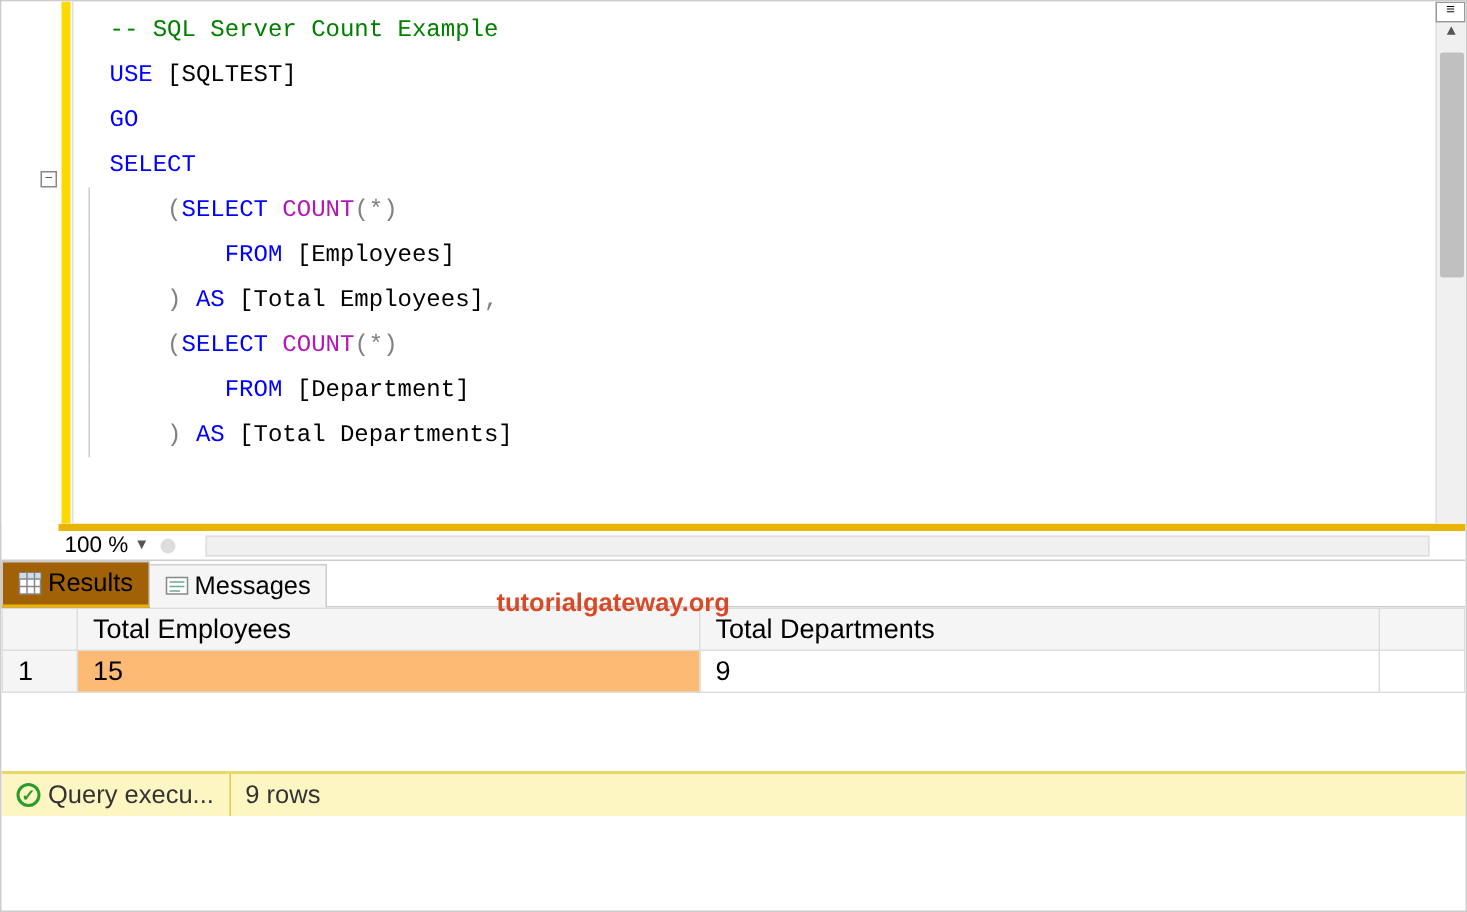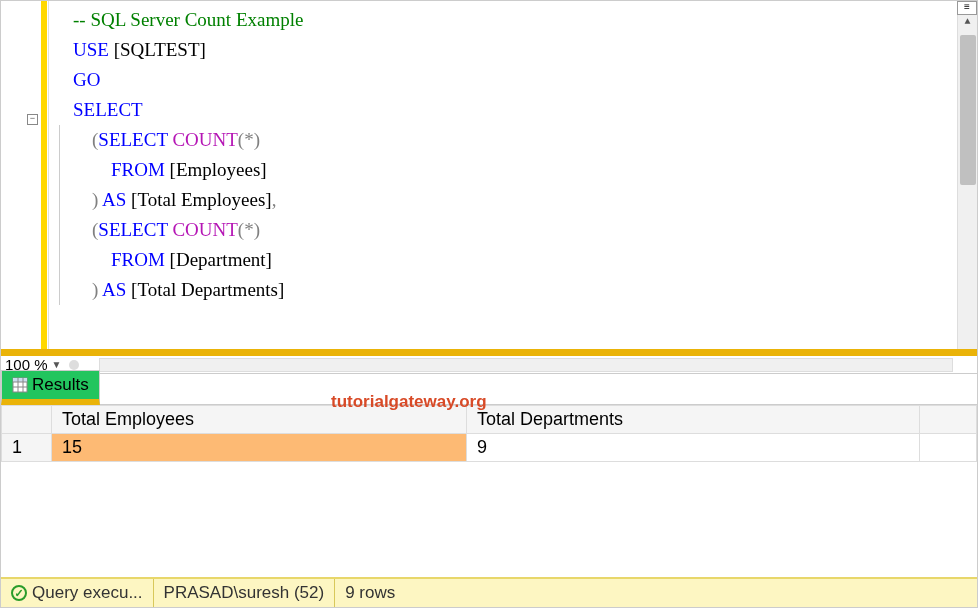--- a/index.html
+++ b/index.html
@@ -41,25 +41,24 @@
       border: 1px solid #888;
       background: #fff;
       font-size: 9px;
       line-height: 9px;
       text-align: center;
       color: #555;
     }
     .code-content {
       flex: 1;
       padding: 4px 12px 0 24px;
-      font-size: 19px;
+      font-size: 16px;
       line-height: 30px;
       white-space: pre;
       overflow: hidden;
-      font-family: Liberation Serif, serif;
     }
     .code-content .comment { color: #008000; }
     .code-content .keyword { color: #0000ff; }
     .code-content .func { color: #b516b5; }
     .code-content .text { color: #000; }
     .code-content .gray { color: #808080; }
     .outline-line {
       border-left: 1px solid #ccc;
       margin-left: -14px;
       padding-left: 13px;
@@ -96,26 +95,27 @@
       top: 34px;
       left: 2px;
       width: 16px;
       height: 150px;
       background: #c0c0c0;
       border-radius: 2px;
     }
     .zoom-bar {
       height: 24px;
       background: #fff;
-      border-top: 7px solid #eab308;
+      border-top: 5px solid #eab308;
       display: flex;
       align-items: center;
       font-family: 'Segoe UI', sans-serif;
       font-size: 15px;
       padding: 0 4px;
+      margin-left: 38px;
     }
     .zoom-dropdown {
       display: flex;
       align-items: center;
       gap: 4px;
     }
     .zoom-arrow {
       font-size: 10px;
       color: #555;
     }
@@ -151,22 +151,22 @@
       gap: 4px;
       padding: 4px 10px;
       border: 1px solid #ccc;
       border-bottom: none;
       background: #fff;
       margin-right: -1px;
       position: relative;
       top: 1px;
     }
     .tab.active {
-      background: #22c55e;
-      border-bottom: 6px solid #eab308;
+      background: #a16207;
+      border-bottom: 2px solid #eab308;
       z-index: 2;
       align-items: center;
     }
     .tab.inactive {
       background: #f5f5f5;
     }
     .tab-icon {
       width: 16px;
       height: 16px;
       display: inline-flex;
@@ -176,21 +176,21 @@
     .watermark {
       position: absolute;
       left: 330px;
       top: 18px;
       color: #d84a27;
       font-weight: bold;
       font-family: Verdana, sans-serif;
       font-size: 17px;
     }
     .results-grid {
-      height: 172px;
+      height: 109px;
       background: #fff;
       font-family: 'Segoe UI', Tahoma, sans-serif;
       font-size: 18px;
       overflow: hidden;
     }
     .grid-table {
       border-collapse: collapse;
       width: 100%;
     }
     .grid-table th, .grid-table td {
@@ -286,20 +286,31 @@
       <svg width="16" height="16" viewBox="0 0 16 16">
           <rect x="1" y="1" width="14" height="14" fill="#fff" stroke="#888"></rect>
           <rect x="1" y="1" width="14" height="4" fill="#cde"></rect>
           <line x1="1" y1="5" x2="15" y2="5" stroke="#888"></line>
           <line x1="1" y1="10" x2="15" y2="10" stroke="#888"></line>
           <line x1="6" y1="1" x2="6" y2="15" stroke="#888"></line>
           <line x1="11" y1="1" x2="11" y2="15" stroke="#888"></line>
         </svg>
     </span>
     <span>Results</span>
+  </div>
+  <div class="tab inactive">
+    <span class="tab-icon">
+      <svg width="16" height="16" viewBox="0 0 16 16">
+          <rect x="1" y="2" width="14" height="11" fill="#fff" stroke="#888"></rect>
+          <line x1="3" y1="5" x2="13" y2="5" stroke="#6a9"></line>
+          <line x1="3" y1="8" x2="13" y2="8" stroke="#6a9"></line>
+          <line x1="3" y1="11" x2="10" y2="11" stroke="#6a9"></line>
+        </svg>
+    </span>
+    <span>Messages</span>
   </div>
   <div class="watermark">tutorialgateway.org</div>
 </div>
 
 <div class="results-grid">
   <table class="grid-table">
     <tbody>
         <tr>
       <th class="corner-cell"></th>
       <th>Total Employees</th>
@@ -314,15 +325,14 @@
     </tr>
   </tbody>
     </table>
 </div>
 
 <div class="status-bar">
   <div class="status-item">
     <span class="success-icon">✓</span>
     <span>Query execu...</span>
   </div>
-  <div class="status-item">PRASAD\suresh (52)</div>
   <div class="status-item">9 rows</div>
 </div>
 
 </body></html>

